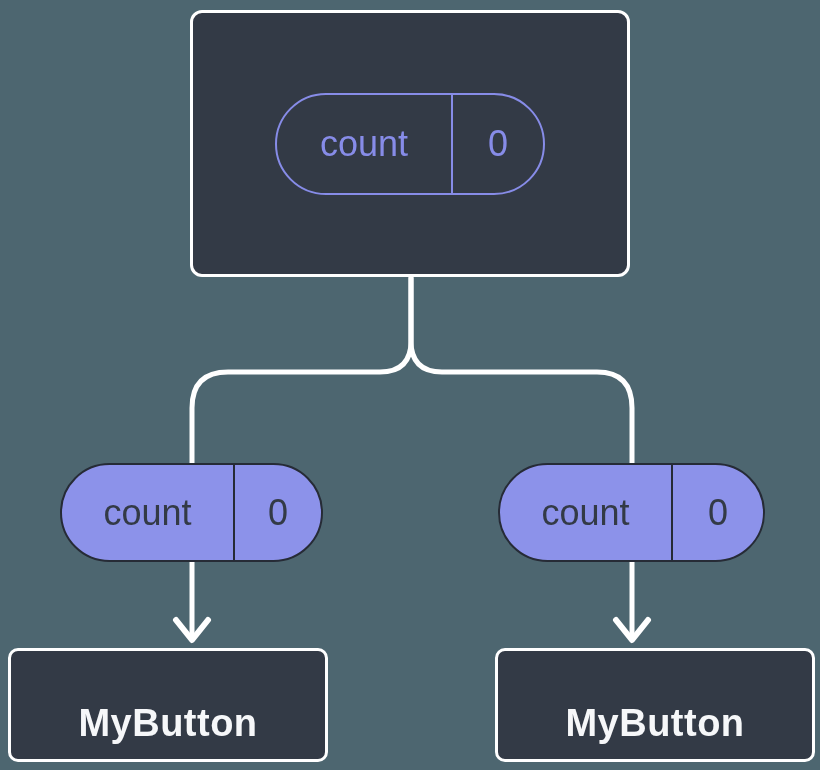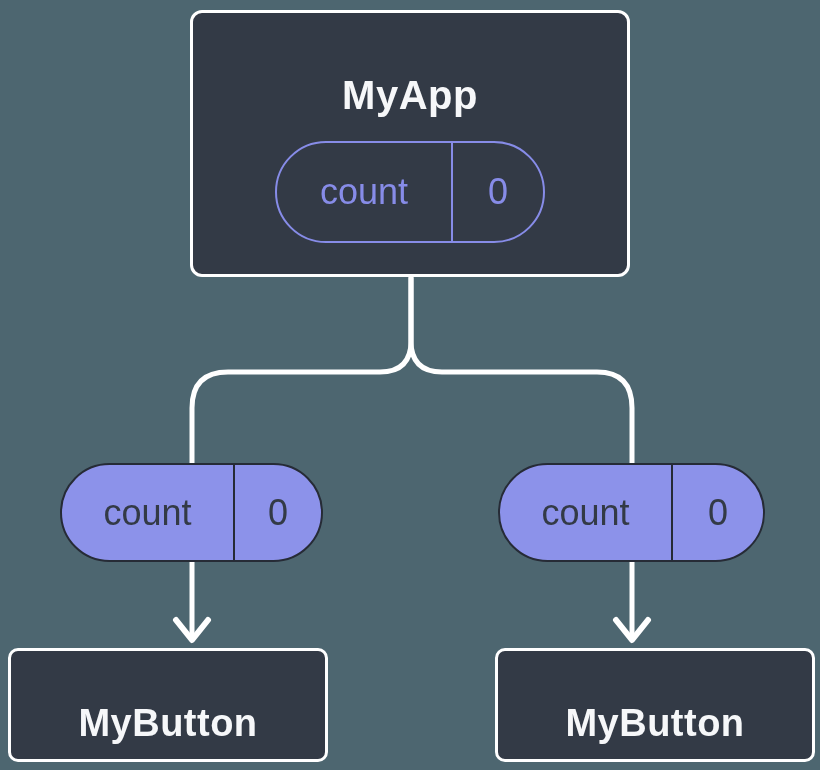--- a/index.html
+++ b/index.html
@@ -133,21 +133,20 @@
 <div class="canvas">
 
   <svg class="connectors" viewBox="0 0 820 770" xmlns="http://www.w3.org/2000/svg" aria-hidden="true">
     <path class="line" d="M411 278 L411 341 Q411 372 380 372 L228 372 Q192 372 192 408 L192 634"></path>
     <path class="line" d="M411 278 L411 341 Q411 372 442 372 L597 372 Q632 372 632 408 L632 634"></path>
     <path class="arrowhead" d="M176 620 L192 640 L208 620"></path>
     <path class="arrowhead" d="M616 620 L632 640 L648 620"></path>
   </svg>
 
   <div class="node node-root">
-    <div class="node-title">MyApp</div>
     <div class="state-pill">
       <span class="pill-name">count</span>
       <span class="pill-divider"></span>
       <span class="pill-value">0</span>
     </div>
   </div>
 
   <div class="prop-pill prop-pill-left">
     <span class="pill-name">count</span>
     <span class="pill-divider"></span>

